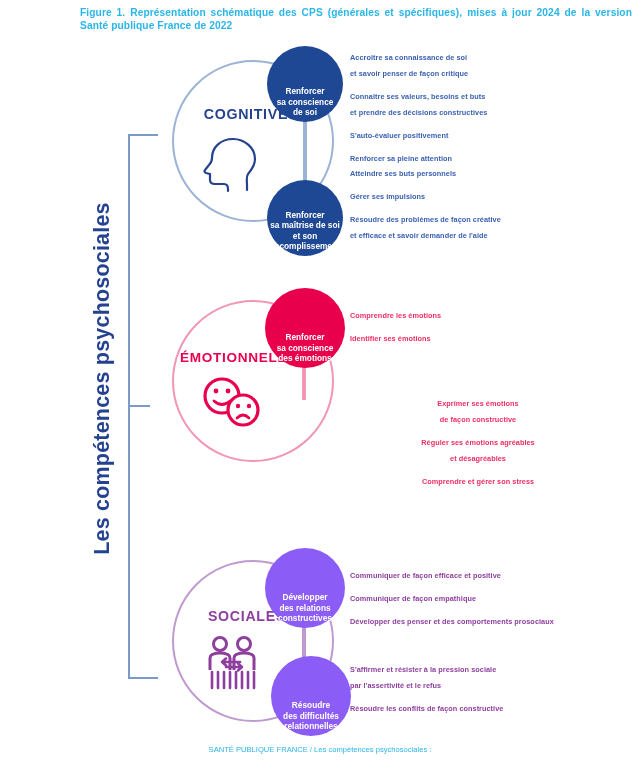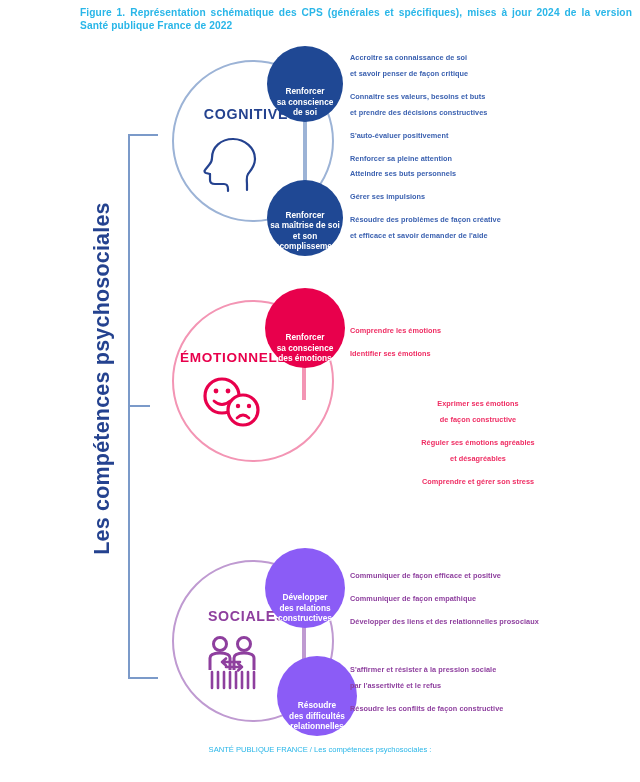--- a/index.html
+++ b/index.html
@@ -57,37 +57,37 @@
     font-size:8.3px;line-height:10.6px;box-sizing:border-box;padding:4px;
   }
   .b-top{left:267px;top:0px;width:76px;height:76px;}
   .b-bot{left:267px;top:134px;width:76px;height:76px;}
   .g-cog .bubble{background:#1f4894;}
   .g-emo .bubble{background:#e8004c;}
   .g-soc .bubble{background:#8b5cf6;}
   .g-emo .b-top{left:265px;top:2px;width:80px;height:80px;}
   .g-emo .b-bot{left:265px;top:110px;width:80px;height:80px;}
   .g-soc .b-top{left:265px;top:2px;width:80px;height:80px;}
-  .g-soc .b-bot{left:277px;top:110px;width:80px;height:80px;}
+  .g-soc .b-bot{left:271px;top:110px;width:80px;height:80px;}
 
   .connector{position:absolute;left:303px;top:70px;width:4px;height:70px;}
   .g-cog .connector{background:#9cb3d6;}
   .g-emo .connector{left:302px;top:78px;height:36px;background:#f395b4;}
   .g-soc .connector{left:302px;top:78px;height:36px;background:#bf9ad1;}
 
   
   .list{position:absolute;left:350px;width:256px;}
   .list p{margin:0 0 7px 0;font-size:7.3px;font-weight:bold;line-height:16px;
           letter-spacing:.05px;}
   .g-cog .list p{color:#3b61b0;}
   .g-emo .list p{color:#ef2d63;}
   .g-soc .list p{color:#8e3f9e;}
   .l-top{top:4px;}
   .l-bot{top:120px;}
-  .g-emo .l-top{top:22px;margin-top:15px;}
+  .g-emo .l-top{top:22px;}
   .g-emo .l-bot{top:110px;text-align:center;}
   .g-soc .l-top{top:22px;}
   .g-soc .l-bot{top:116px;}
 
   
   .footer{
     position:absolute;left:0;top:744px;width:640px;text-align:center;
     color:#29b6e8;font-size:7.6px;line-height:11px;
   }
   .footer span{display:block;}
@@ -213,21 +213,21 @@
       <span>
         <span>Résoudre</span><br>
         <span>des difficultés</span><br>
         <span>relationnelles</span>
       </span>
     </div>
 
     <div class="list l-top">
       <p>Communiquer de façon efficace et positive</p>
       <p>Communiquer de façon empathique</p>
-      <p>Développer des liens et des relationnelles prosociaux</p>
+      <p>Développer des penser et des comportements prosociaux</p>
     </div>
     <div class="list l-bot">
       <p>S'affirmer et résister à la pression sociale<br>par l'assertivité et le refus</p>
       <p>Résoudre les conflits de façon constructive</p>
     </div>
   </div>
 
 </div>
 
 <div class="footer">

